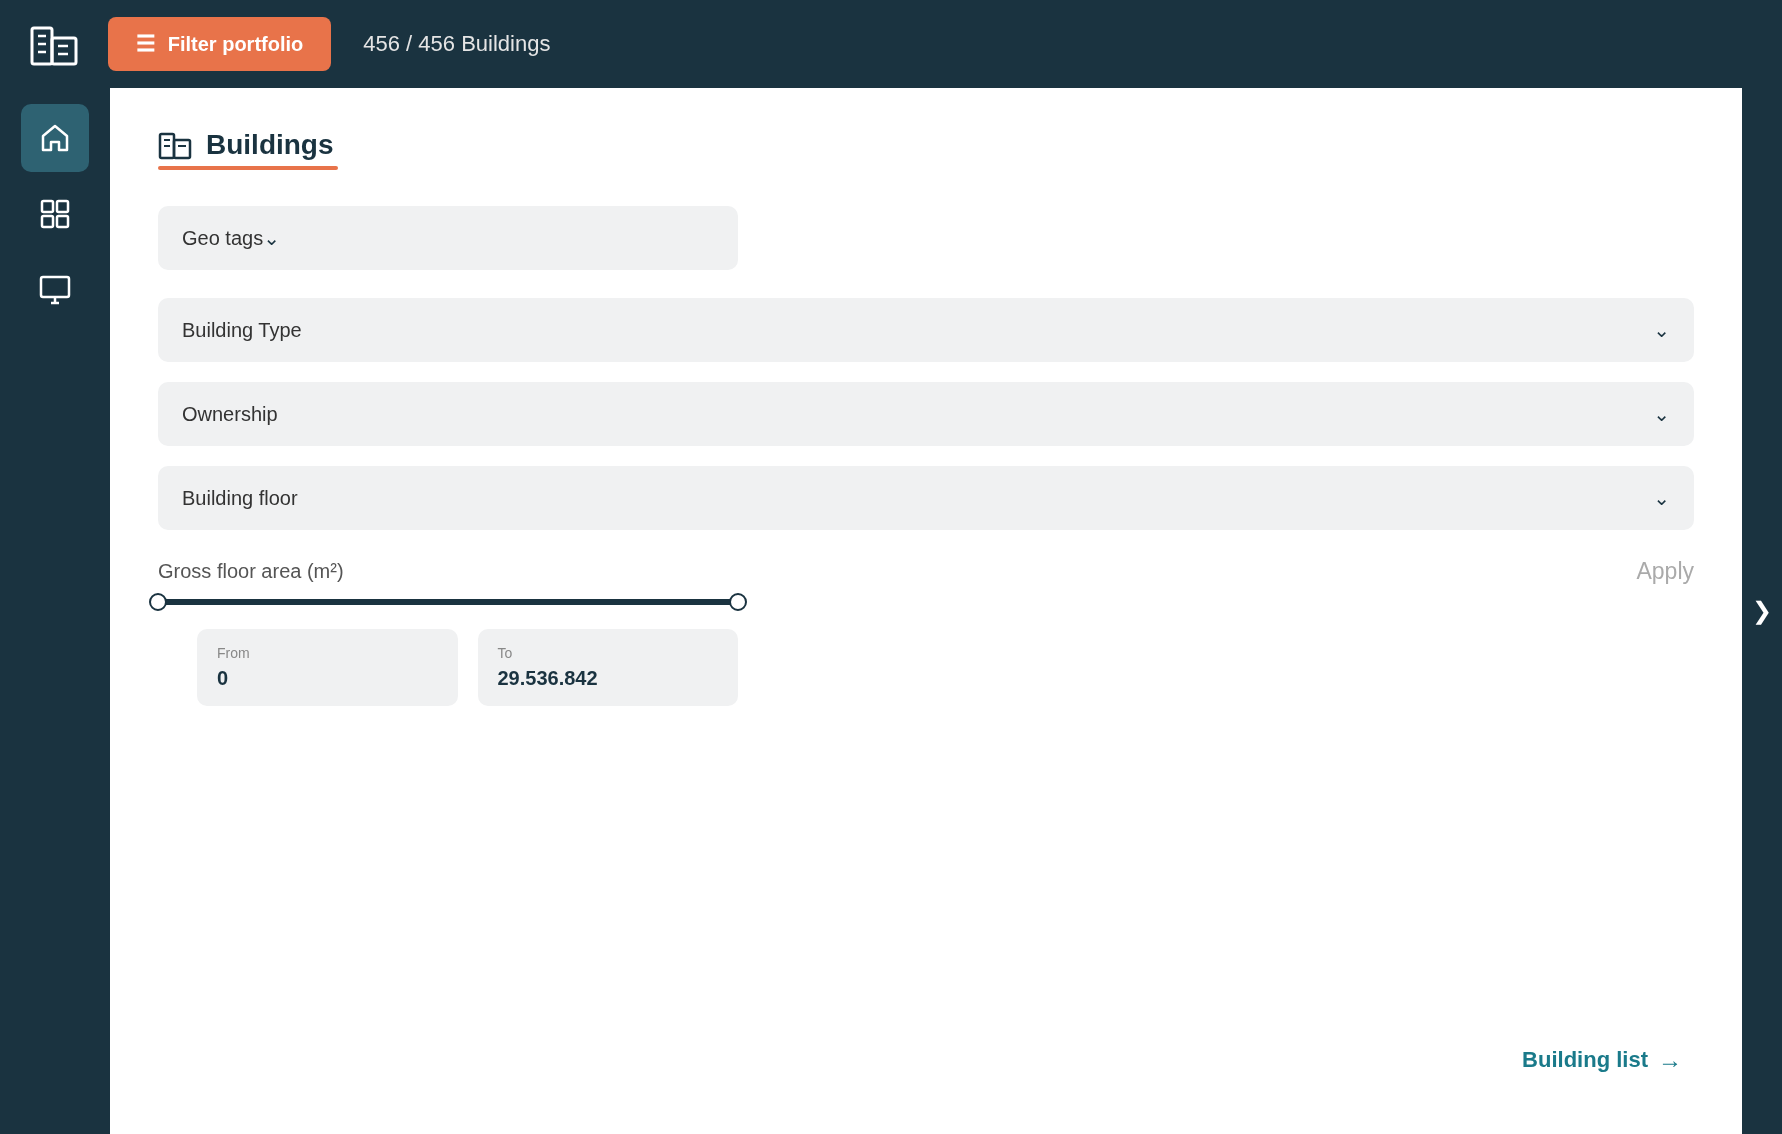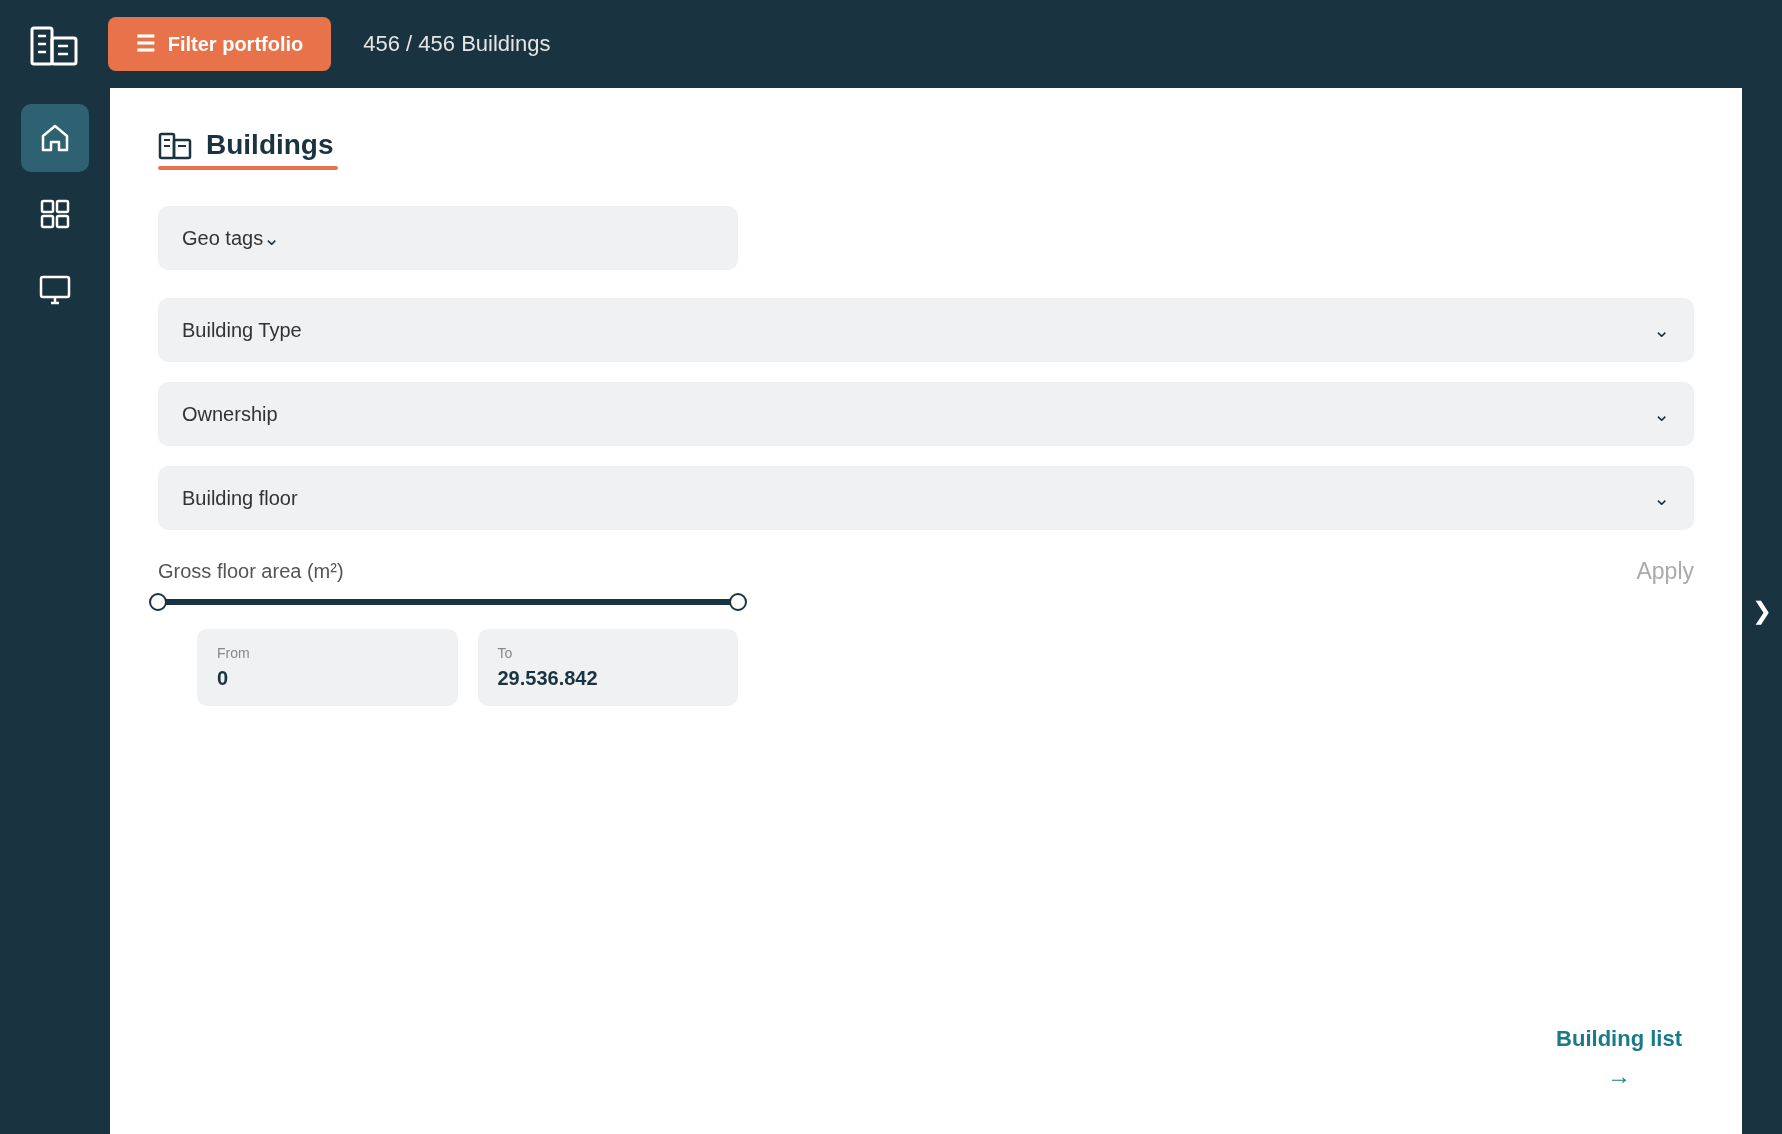--- a/index.html
+++ b/index.html
@@ -211,31 +211,30 @@
     }
     .from-to-value {
       font-size: 20px;
       font-weight: 700;
       color: #1a3340;
     }
 
     
     .building-list-link {
       position: absolute;
-      bottom: 44px;
+      bottom: 60px;
       right: 60px;
       display: flex;
       align-items: center;
       gap: 10px;
       color: #1a7a8a;
       font-size: 22px;
       font-weight: 600;
       cursor: pointer;
       text-decoration: none;
-      flex-direction: column;
     }
     .building-list-link .arrow { font-size: 24px; }
 
     
     .right-edge {
       width: 40px;
       background: #1a3340;
       display: flex;
       align-items: center;
       justify-content: center;

